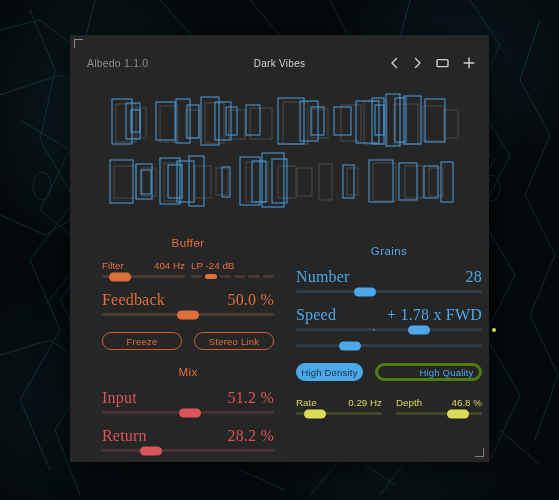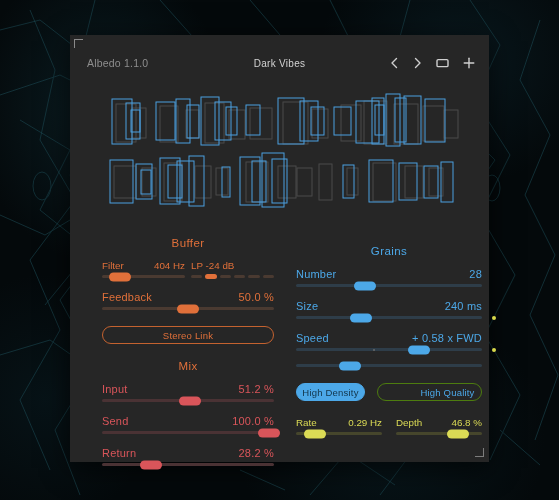--- a/index.html
+++ b/index.html
@@ -83,21 +83,21 @@
     margin-bottom: 11px;
   }
   .t-buffer, .t-mix { color: #e0703a; }
   .t-grains { color: #4ca8e8; }
   .t-mod { color: #dbdb55; }
 
   
   .param { margin-bottom: 13px; position: relative; }
   .param .labels {
     display: flex; justify-content: space-between; align-items: flex-start;
-    font-size: 11px; margin-bottom: 4px;
+    font-size: 16px; margin-bottom: 4px; font-family: Liberation Serif, serif;
   }
   .param .labels .nm { letter-spacing: .2px; }
   .param .labels .vl { letter-spacing: .2px; }
 
   .track {
     position: relative;
     height: 3px; border-radius: 2px;
     background: #3a3a3a;
   }
   .knob {
@@ -160,21 +160,21 @@
 
   
   .btnrow { display: flex; gap: 12px; margin-top: 16px; }
   .btn {
     flex: 1; height: 18px; border-radius: 9px;
     display: flex; align-items: center; justify-content: center;
     font-size: 9.5px; letter-spacing: .2px;
     cursor: pointer; user-select: none;
   }
   .btn.or-out { border: 1px solid #c4622f; color: #e0703a; background: transparent; }
-  .btn.bl-out { border: 1px solid #4d7c0f; color: #4ca8e8; background: transparent; padding-left: 36px; }
+  .btn.bl-out { border: 3px solid #4d7c0f; color: #4ca8e8; background: transparent; padding-left: 36px; }
   .btn.bl-fill { border: 1px solid #4ca8e8; color: #123449; background: #4ca8e8; }
 
   .spacer-16 { height: 16px; }
 </style>
 </head>
 <body>
 
 <div id="backdrop">
   <svg viewBox="0 0 559 500" preserveAspectRatio="none">
     <g stroke="#1d4c56" stroke-width="1" fill="none" opacity="0.55">
@@ -358,48 +358,40 @@
         <div class="labels">
           <span class="nm">Feedback</span>
           <span class="vl">50.0 %</span>
         </div>
         <div class="track">
           <div class="knob" style="left:50%;"></div>
         </div>
       </div>
 
       <div class="btnrow">
+        <div class="btn or-out">Freeze</div>
         <div class="btn or-out">Stereo Link</div>
       </div>
     </div>
 
     <div class="spacer-16"></div>
 
     <div>
       <div class="section-title t-mix">Mix</div>
 
       <div class="param rd">
         <div class="labels">
           <span class="nm">Input</span>
           <span class="vl">51.2 %</span>
         </div>
         <div class="track">
           <div class="knob" style="left:51.2%;"></div>
         </div>
       </div>
 
-      <div class="param rd">
-        <div class="labels">
-          <span class="nm">Send</span>
-          <span class="vl">100.0 %</span>
-        </div>
-        <div class="track">
-          <div class="knob" style="left:97%;"></div>
-        </div>
-      </div>
 
       <div class="param rd">
         <div class="labels">
           <span class="nm">Return</span>
           <span class="vl">28.2 %</span>
         </div>
         <div class="track">
           <div class="knob" style="left:28.2%;"></div>
         </div>
       </div>
@@ -414,35 +406,25 @@
       <div class="param bl">
         <div class="labels">
           <span class="nm">Number</span>
           <span class="vl">28</span>
         </div>
         <div class="track">
           <div class="knob" style="left:37%;"></div>
         </div>
       </div>
 
-      <div class="param bl">
-        <div class="labels">
-          <span class="nm">Size</span>
-          <span class="vl">240 ms</span>
-        </div>
-        <div class="track">
-          <div class="knob" style="left:35%;"></div>
-          <div class="moddot"></div>
-        </div>
-      </div>
 
       <div class="param bl">
         <div class="labels">
           <span class="nm">Speed</span>
-          <span class="vl">+ 0.58 x FWD</span>
+          <span class="vl">+ 1.78 x FWD</span>
         </div>
         <div class="track">
           <div class="centertick" style="left:42%;"></div>
           <div class="knob" style="left:66%;"></div>
           <div class="moddot"></div>
         </div>
       </div>
 
       <div class="param bl">
         <div class="track">

